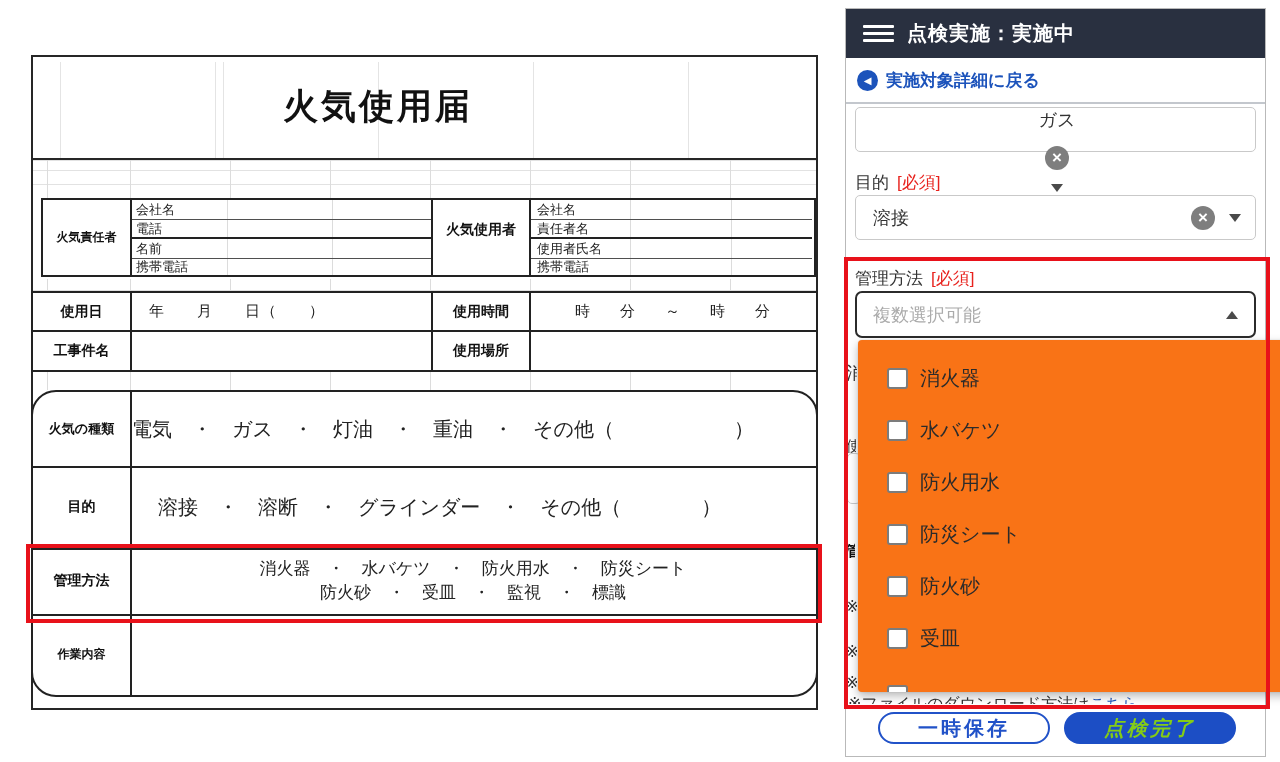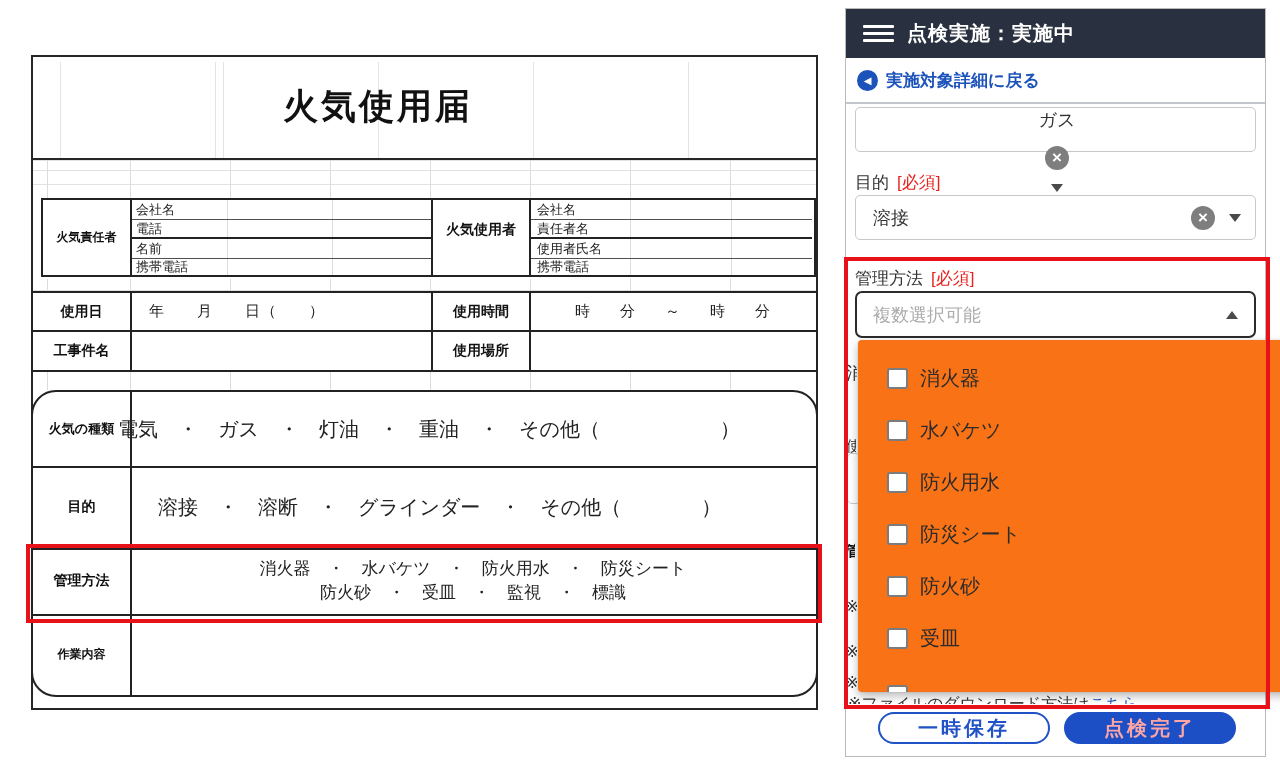--- a/index.html
+++ b/index.html
@@ -66,21 +66,21 @@
   .cb { width:21px; height:21px; border:2px solid #7c7c7c; border-radius:3px; background:#fff; flex:none; }
   .dd-text { font-size:20px; color:#2b2b2b; }
   .frag { position:absolute; overflow:hidden; color:#333; z-index:5; }
   #note { position:absolute; left:2px; top:685px; width:340px; height:10px; overflow:hidden; z-index:5;
          font-size:16px; color:#333; white-space:nowrap; }
   #note a { color:#1c53bb; text-decoration:none; }
   .btn { position:absolute; top:703px; width:172px; height:32px; border-radius:20px;
          display:flex; align-items:center; justify-content:center;
          font-size:20px; font-weight:bold; letter-spacing:3px; }
   .btn-save { left:32px; background:#fff; border:2px solid #2152c8; color:#2152c8; }
-  .btn-done { left:218px; background:#1c4ec5; color:#fca5a5; }
+  .btn-done { left:218px; background:#1c4ec5; color:#84cc16;font-style:italic; }
 </style>
 </head>
 <body>
 
 <div id="doc">
   <div class="band band-title" style="top:5px;height:96px;"></div>
   <div class="doc-title">火気使用届</div>
   <div class="hline" style="top:101px;width:783px;background:#262626;"></div>
   <div class="band band-grid" style="top:103px;height:38px;"></div>
 
@@ -128,21 +128,21 @@
   </div>
 
   <div class="band band-v" style="top:315px;height:18px;"></div>
 
   <div class="tbl" style="left:-2px;top:333px;width:787px;height:307px;border-radius:25px;">
     <div class="vline" style="left:97px;"></div>
     <div class="hline" style="top:74px;"></div>
     <div class="hline" style="top:156px;"></div>
     <div class="hline" style="top:222px;"></div>
     <div class="cell-label" style="left:0;top:0;width:97px;height:74px;font-size:13px;">火気の種類</div>
-    <div class="val" style="left:85px;top:0;width:682px;height:74px;font-size:20px;">電気　・　ガス　・　灯油　・　重油　・　その他（　　　　　　）</div>
+    <div class="val" style="left:99px;top:0;width:682px;height:74px;font-size:20px;">電気　・　ガス　・　灯油　・　重油　・　その他（　　　　　　）</div>
     <div class="cell-label" style="left:0;top:74px;width:97px;height:82px;font-size:14px;">目的</div>
     <div class="val" style="left:99px;top:74px;width:682px;height:82px;padding-left:26px;font-size:20px;">溶接　・　溶断　・　グラインダー　・　その他（　　　　）</div>
     <div class="cell-label" style="left:0;top:156px;width:97px;height:66px;font-size:14px;">管理方法</div>
     <div class="val" style="left:99px;top:156px;width:682px;height:66px;flex-direction:column;justify-content:center;font-size:17px;line-height:24px;">
       <span>消火器　・　水バケツ　・　防火用水　・　防災シート</span>
       <span>防火砂　・　受皿　・　監視　・　標識</span>
     </div>
     <div class="cell-label" style="left:0;top:222px;width:97px;height:81px;font-size:12px;">作業内容</div>
     <div class="val" style="left:99px;top:222px;width:682px;height:81px;"></div>
   </div>

